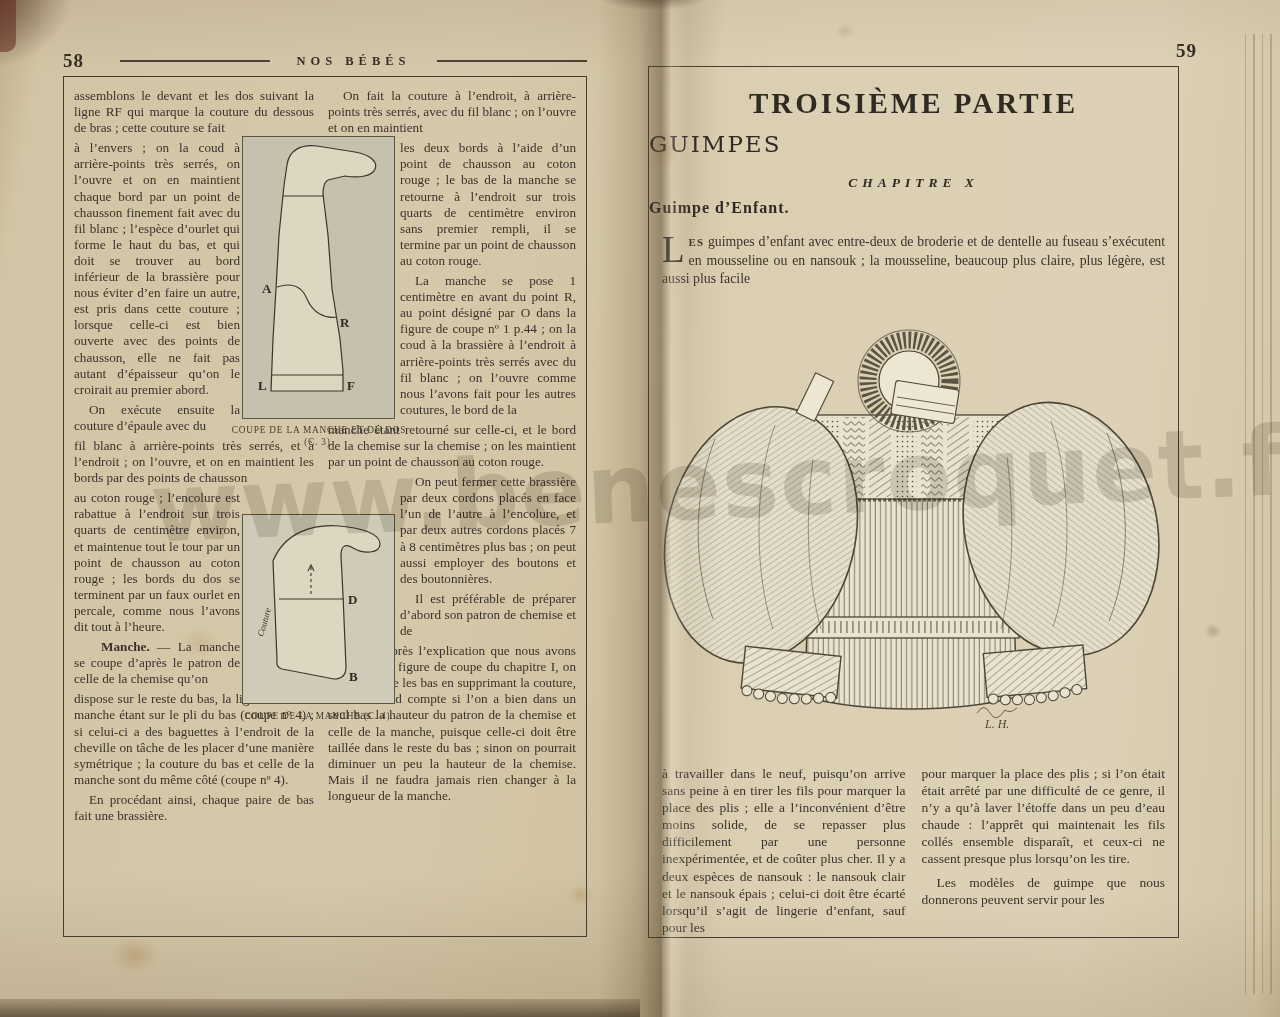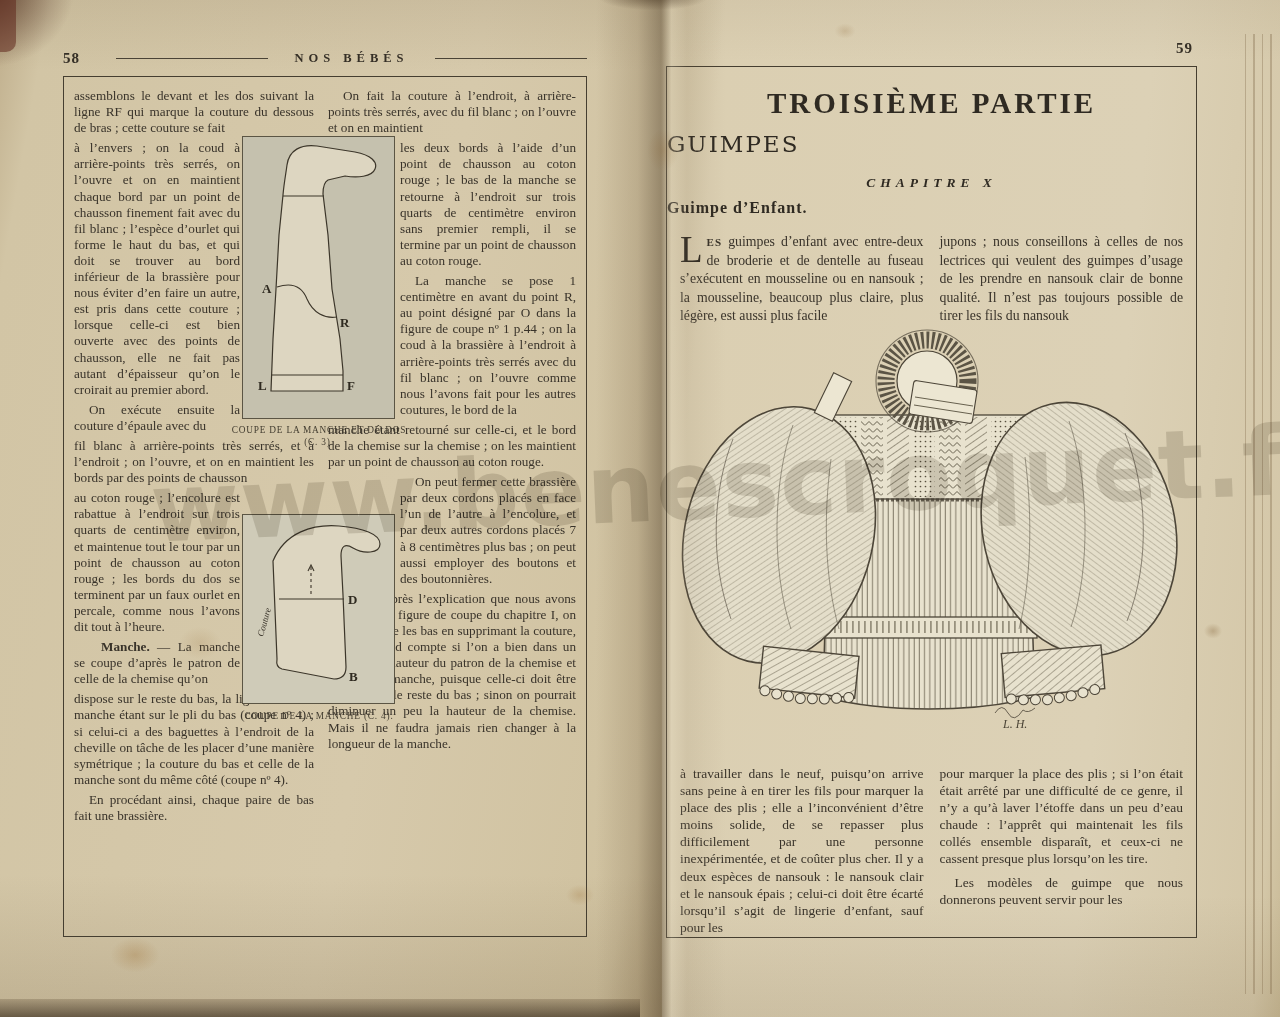--- a/index.html
+++ b/index.html
@@ -24,21 +24,21 @@
     background:linear-gradient(to bottom, rgba(90,70,45,.25), rgba(45,32,18,.6));}
   .corner-dark{position:absolute;pointer-events:none;}
   #corner-tl{left:0;top:0;width:90px;height:100px;
     background:radial-gradient(120px 110px at -10px -10px, rgba(72,38,25,.75), rgba(72,38,25,0) 70%);}
   #corner-sliver{left:0;top:0;width:16px;height:52px;background:rgba(96,40,30,.55);border-radius:0 0 10px 0;}
   #notch-top{left:598px;top:0;width:110px;height:16px;
     background:radial-gradient(70px 18px at 50% -4px, rgba(60,42,24,.55), rgba(60,42,24,0) 80%);}
   .spot{position:absolute;border-radius:50%;pointer-events:none;}
   
   #lp-header{position:absolute;left:63px;top:50px;width:524px;display:flex;align-items:center;gap:22px;}
-  .pagenum{font-weight:bold;font-size:15px;color:#352f26;letter-spacing:1px;}
+  .pagenum{font-weight:bold;font-size:19px;color:#352f26;letter-spacing:1px;}
   #lp-num{margin-right:14px;}
   .hrule{flex:1;height:1.4px;background:#4a4336;}
   #running-title{font-size:12.5px;font-weight:bold;letter-spacing:5px;color:#352f26;padding:0 4px;}
   #lbox{position:absolute;left:63px;top:76px;width:524px;height:861px;border:1.6px solid #453e30;box-sizing:border-box;}
   .t{color:#39332a;text-align:justify;font-size:13.2px;line-height:16.1px;}
   .t p{margin:0 0 4px 0;}
   .ind{text-indent:15px;}
   .lead-bold{font-weight:bold;margin-left:12px;}
   #lcol1{position:absolute;left:10px;top:11px;width:240px;}
   #lcol2{position:absolute;left:264px;top:11px;width:248px;}
@@ -50,21 +50,21 @@
   #fig2{left:179px;top:438px;width:151px;height:188px;background:#cfcbb8;}
   .figcap{position:absolute;font-size:9.3px;letter-spacing:.8px;color:#433d30;text-align:center;line-height:12px;}
   #fig1cap{left:166px;top:347px;width:178px;}
   #fig2cap{left:160px;top:633px;width:190px;}
   .figletter{font:bold 13px "Liberation Serif",serif;fill:#2f2a20;}
   .fig-script{font:italic 9px "Liberation Serif",serif;fill:#3a342a;}
   .figline{stroke:#3c362a;stroke-width:1.1;fill:none;}
   .figshape{fill:#ddd6c1;stroke:#3c362a;stroke-width:1.2;}
   
   #rp-num{position:absolute;left:1176px;top:40px;}
-  #rbox{position:absolute;left:666px;top:66px;width:531px;height:872px;border:1.6px solid #453e30;box-sizing:border-box;}
+  #rbox{position:absolute;left:648px;top:66px;width:531px;height:872px;border:1.6px solid #453e30;box-sizing:border-box;}
   #part-title{position:absolute;top:20px;left:0;width:100%;text-align:center;
     font-size:29px;font-weight:bold;letter-spacing:3px;color:#2f2a22;}
   #section-title{position:absolute;top:64px;left:0;width:100%;text-align:left;
     font-size:23px;letter-spacing:2px;color:#2f2a22;font-family:"DejaVu Serif",serif;}
   #chapter-title{position:absolute;top:108px;left:0;width:100%;text-align:center;
     font-size:13.5px;font-weight:bold;font-style:italic;letter-spacing:5px;color:#2f2a22;}
   #chapter-sub{position:absolute;top:132px;left:0;width:100%;text-align:left;
     font-size:16px;font-weight:bold;color:#2f2a22;letter-spacing:1px;}
   .rt{color:#39332a;text-align:justify;font-size:13.8px;line-height:18.6px;}
   #intro{position:absolute;top:166px;left:13px;right:13px;display:flex;gap:16px;}
@@ -110,20 +110,21 @@
         <p class="wide">dispose sur le reste du bas, la ligne BD de la manche étant sur le pli du bas (coupe nº 4) ; si celui-ci a des baguettes à l’endroit de la cheville on tâche de les placer d’une manière symétrique ; la couture du bas et celle de la manche sont du même côté (coupe nº 4).</p>
         <p class="wide ind">En procédant ainsi, chaque paire de bas fait une brassière.</p>
       </div>
 
       <div id="lcol2" class="t">
         <p class="wide ind">On fait la couture à l’endroit, à arrière-points très serrés, avec du fil blanc ; on l’ouvre et on en maintient</p>
         <p class="narrow">les deux bords à l’aide d’un point de chausson au coton rouge ; le bas de la manche se retourne à l’endroit sur trois quarts de centimètre environ sans premier rempli, il se termine par un point de chausson au coton rouge.</p>
         <p class="narrow ind">La manche se pose 1 centimètre en avant du point R, au point désigné par O dans la figure de coupe nº 1 p.44 ; on la coud à la brassière à l’endroit à arrière-points très serrés avec du fil blanc ; on l’ouvre comme nous l’avons fait pour les autres coutures, le bord de la</p>
         <p class="wide">manche étant retourné sur celle-ci, et le bord de la chemise sur la chemise ; on les maintient par un point de chausson au coton rouge.</p>
         <p class="narrow ind">On peut fermer cette brassière par deux cordons placés en face l’un de l’autre à l’encolure, et par deux autres cordons placés 7 à 8 centimètres plus bas ; on peut aussi employer des boutons et des boutonnières.</p>
+        <p class="narrow ind">Il est préférable de préparer d’abord son patron de chemise et de</p>
         <p class="wide">manche d’après l’explication que nous avons donnée et la figure de coupe du chapitre I, on ouvre ensuite les bas en supprimant la couture, et on se rend compte si l’on a bien dans un seul bas la hauteur du patron de la chemise et celle de la manche, puisque celle-ci doit être taillée dans le reste du bas ; sinon on pourrait diminuer un peu la hauteur de la chemise. Mais il ne faudra jamais rien changer à la longueur de la manche.</p>
       </div>
 
       <div class="figpanel" id="fig1">
         <svg width="151" height="281" viewBox="0 0 151 281">
           <path class="figshape" d="M44,28 C46,13 58,7 74,9 L112,15 C128,18 135,25 132,32 C129,40 114,41 102,39 L85,43 C81,45 80,51 80,57 L85,98 L89,152 L97,202 L100,234 L100,254 L28,254 L30,202 L33,152 L36,98 L40,58 C41,46 43,36 44,28 Z"></path>
           <path class="figline" d="M40,59 L81,59"></path>
           <path class="figline" d="M34,150 C52,144 60,152 64,162 C70,176 82,182 94,180"></path>
           <path class="figline" d="M29,238 L100,238"></path>
           <text class="figletter" x="19" y="156">A</text>
@@ -154,23 +155,20 @@
 
   <div id="rbox">
     <div id="part-title">TROISIÈME PARTIE</div>
     <div id="section-title">GUIMPES</div>
     <div id="chapter-title">CHAPITRE X</div>
     <div id="chapter-sub">Guimpe d’Enfant.</div>
 
     <div id="intro">
       <div class="c rt">
         <span class="dropcap">L</span><span class="smallcaps">ES</span><span> guimpes d’enfant avec entre-deux de broderie et de dentelle au fuseau s’exécutent en mousseline ou en nansouk ; la mousseline, beaucoup plus claire, plus légère, est aussi plus facile</span>
-      </div>
-      <div class="c rt">
-        <span>jupons ; nous conseillons à celles de nos lectrices qui veulent des guimpes d’usage de les prendre en nansouk clair de bonne qualité. Il n’est pas toujours possible de tirer les fils du nansouk</span>
       </div>
     </div>
 
     <div id="illo">
       <svg width="514" height="404" viewBox="0 0 514 404">
         <defs>
           <pattern id="vstr" width="5.2" height="8" patternUnits="userSpaceOnUse">
             <line x1="2" y1="0" x2="2" y2="8" stroke="#5d5644" stroke-width="1"></line>
           </pattern>
           <pattern id="hatchL" width="5" height="5" patternUnits="userSpaceOnUse" patternTransform="rotate(42)">

